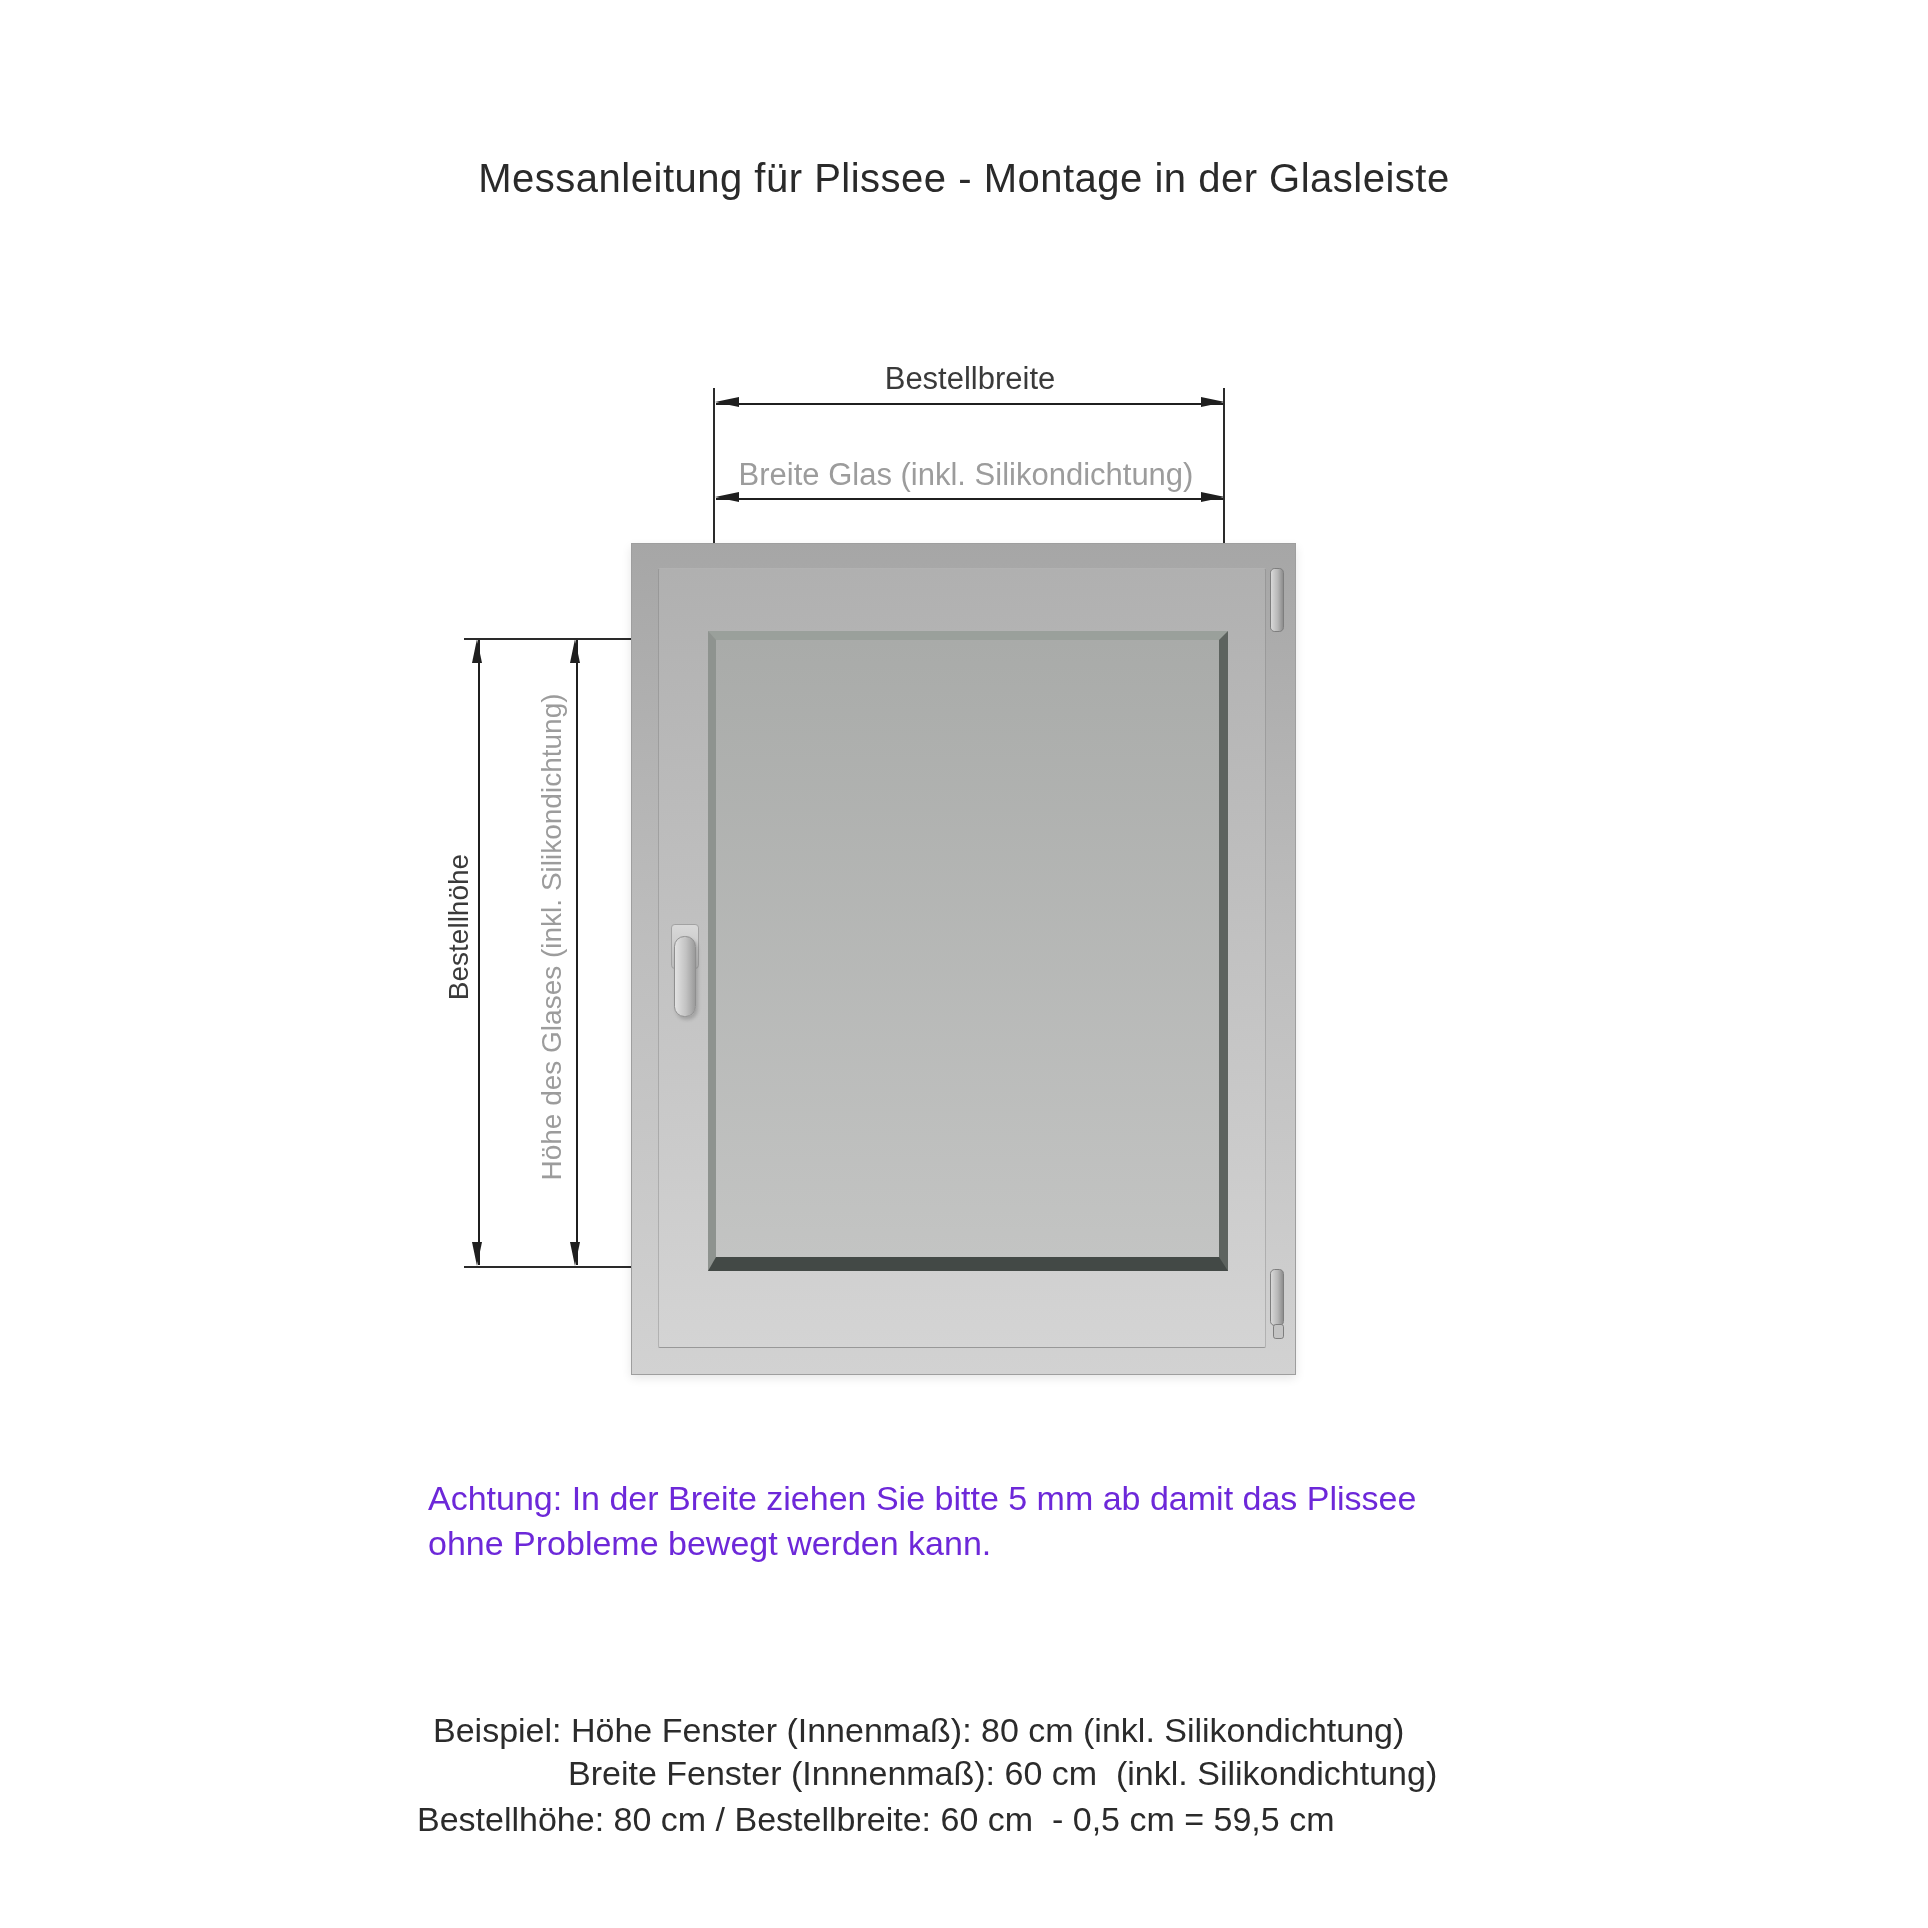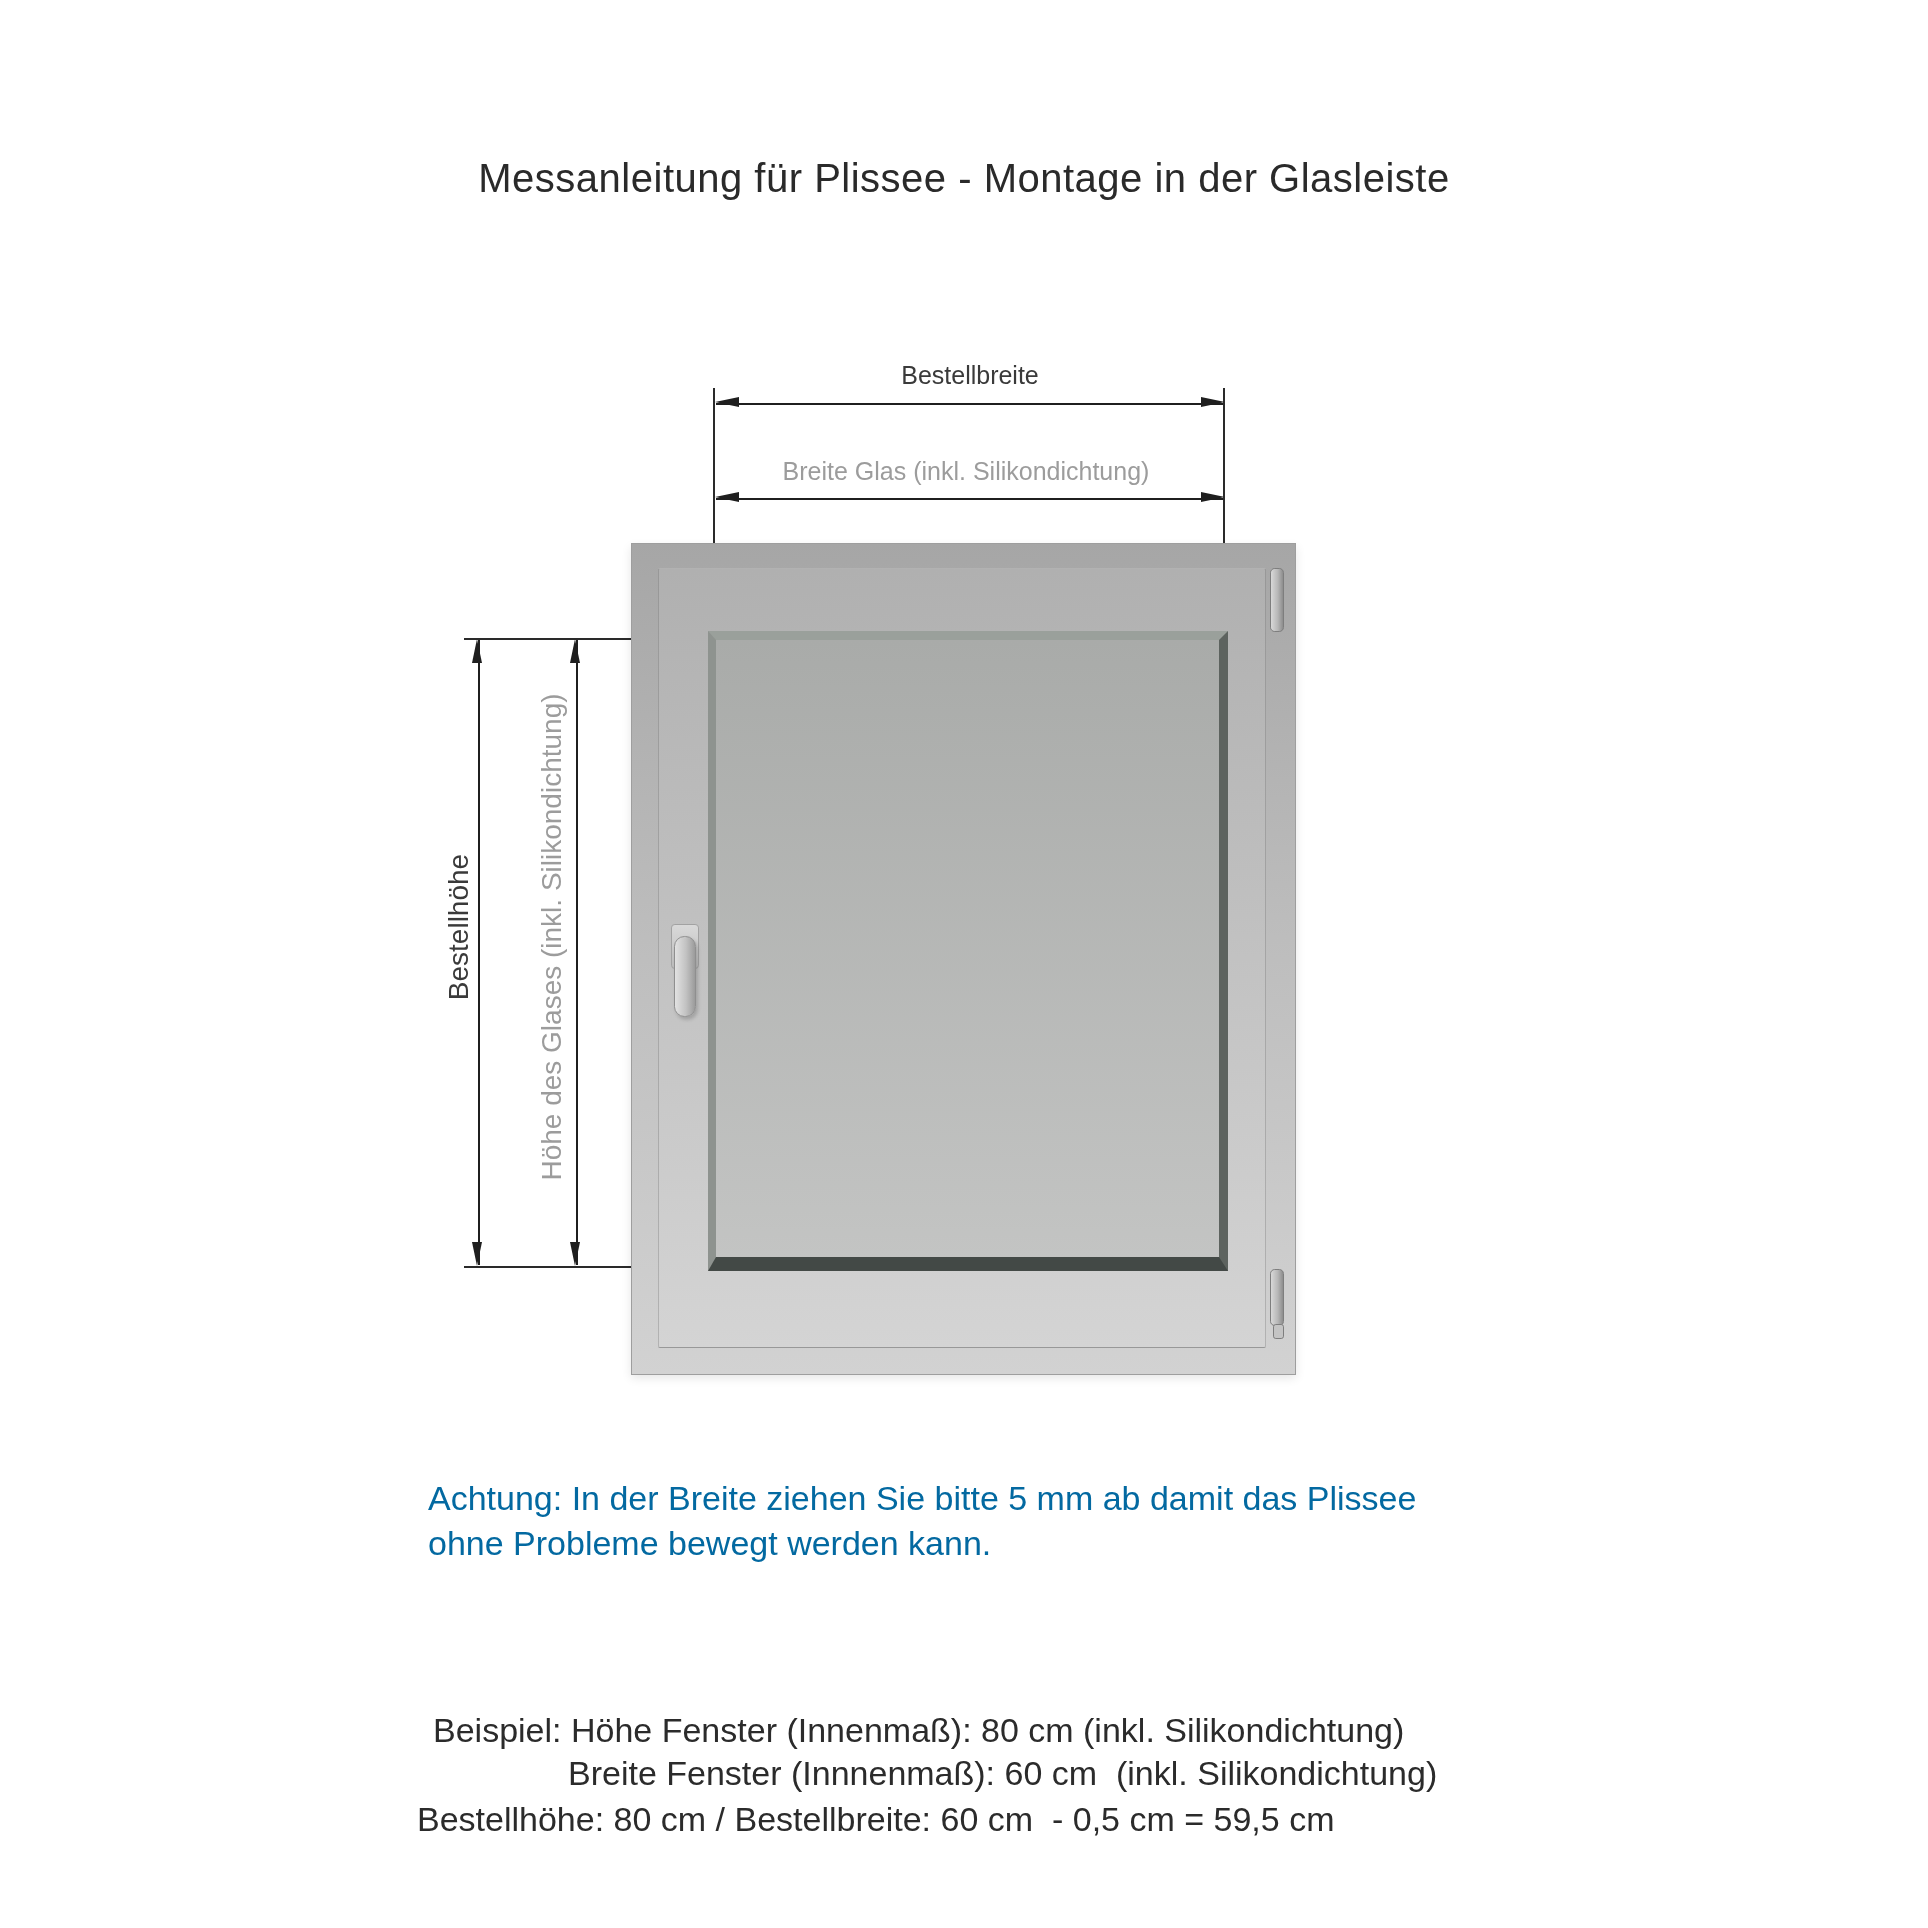--- a/index.html
+++ b/index.html
@@ -12,21 +12,21 @@
   .abs { position:absolute; }
 
   
   .page-title {
     left:0; top:156px; width:1928px;
     text-align:center; font-size:40px; letter-spacing:0.5px;
     color:#2a2a2a;
   }
 
   
-  .dim-label-h { font-size:25px; text-align:center; white-space:nowrap; }
+  .dim-label-h { font-size:31px; text-align:center; white-space:nowrap; }
   .dim-dark { color:#3a3a3a; }
   .dim-gray { color:#9c9c9c; }
   .dim-label-v {
     font-size:28px; white-space:nowrap;
     transform:translate(-50%,-50%) rotate(-90deg);
   }
 
   
   .ext-line-v { width:1.9px; background:#2a2a2a; }
   .ext-line-h { height:1.9px; background:#2a2a2a; }
@@ -95,21 +95,21 @@
   .hinge-top { left:638px; top:23.5px; height:62px; }
   .hinge-bottom { left:638px; top:725px; height:55px; }
   .hinge-knob {
     left:641px; top:780px; width:8.5px; height:13px;
     border:0.9px solid #7e7e7e; border-radius:2.8px;
     background:#c4c4c4;
   }
 
   
   .body-line { font-size:34px; line-height:45px; white-space:pre; }
-  .red { color:#0369a1; }
+  .red { color:#6d28d9; }
 </style>
 </head>
 <body>
 
 <div class="canvas">
 
   <div class="abs page-title">Messanleitung für Plissee - Montage in der Glasleiste</div>
 
   <div class="abs dim-label-h dim-dark" style="left:716px; width:508px; top:361px;">Bestellbreite</div>
   <div class="abs harrow" style="left:716px; top:403px; width:508px;"></div>

